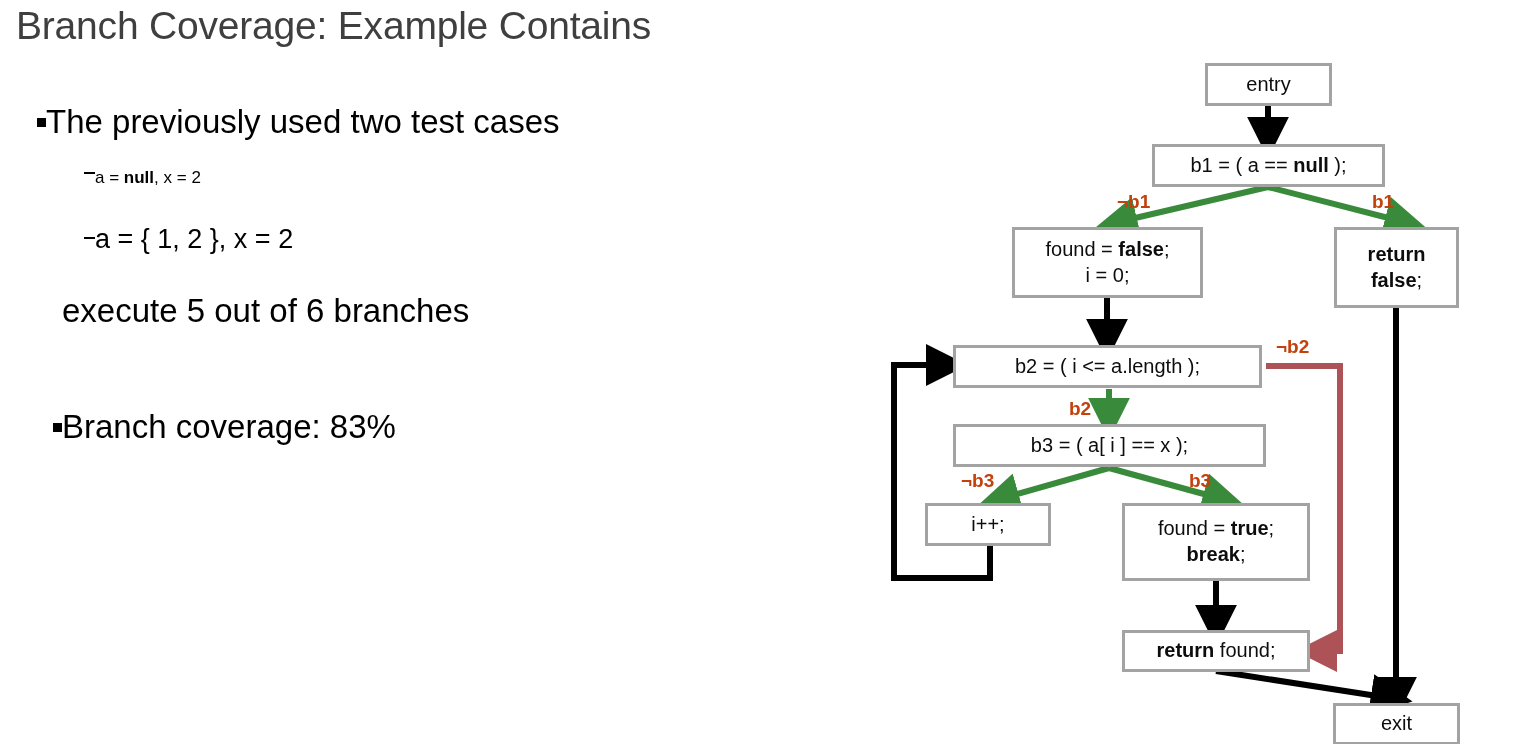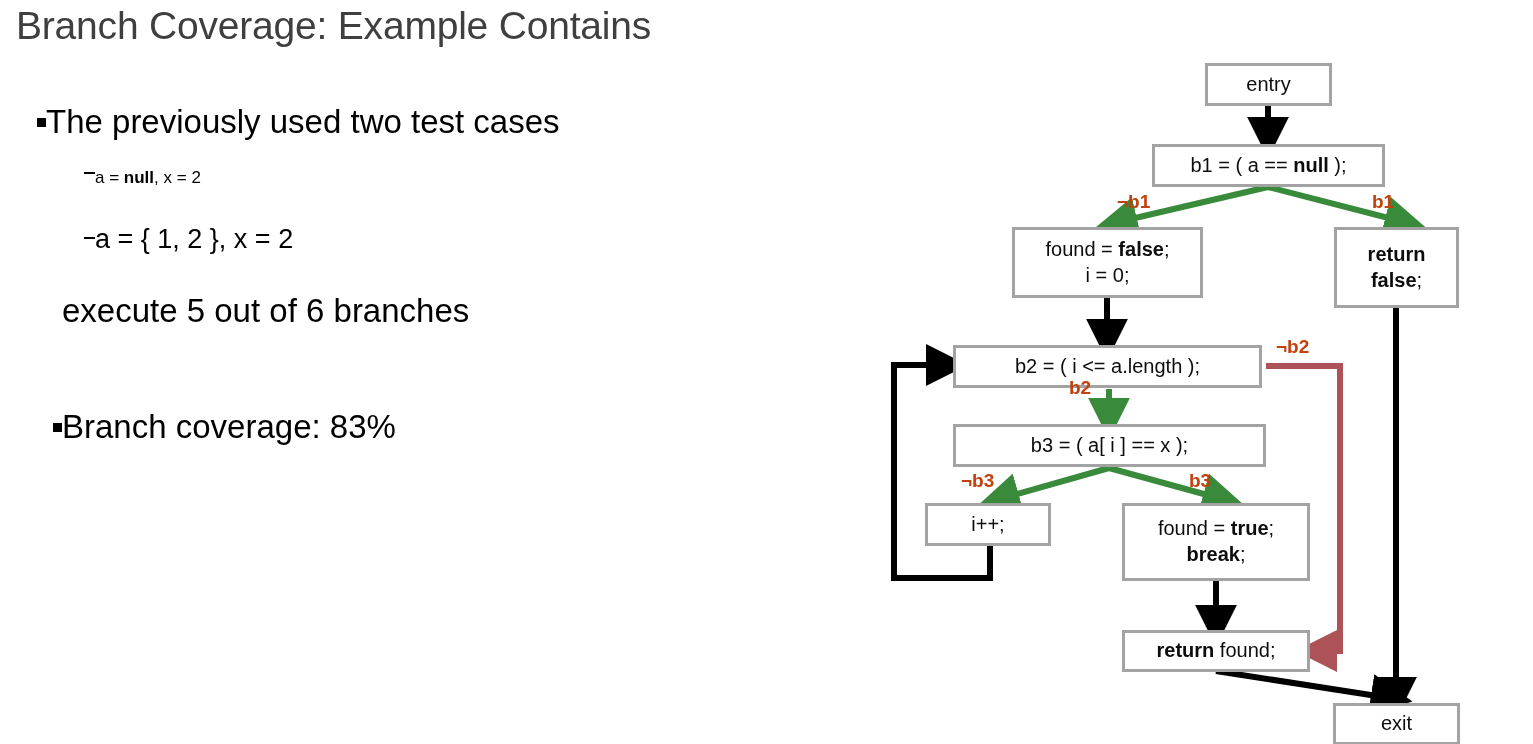--- a/index.html
+++ b/index.html
@@ -219,19 +219,19 @@
     <div class="node" style="left:1333px; top:703px; width:127px; height:42px;">
       <span class="ln">exit</span>
     </div>
 
     <div class="node" style="left:1122px; top:630px; width:188px; height:42px;">
       <span class="ln"><span class="bold">return</span><span> found;</span></span>
     </div>
 
     <div class="edge-label" style="left:1117px; top:191px;">¬b1</div>
     <div class="edge-label" style="left:1372px; top:191px;">b1</div>
-    <div class="edge-label" style="left:1069px; top:377px;">b2</div>
+    <div class="edge-label" style="left:1069px; top:398px;">b2</div>
     <div class="edge-label" style="left:1276px; top:336px;">¬b2</div>
     <div class="edge-label" style="left:961px; top:470px;">¬b3</div>
     <div class="edge-label" style="left:1189px; top:470px;">b3</div>
 
   </div>
 </div>
 
 </body></html>

